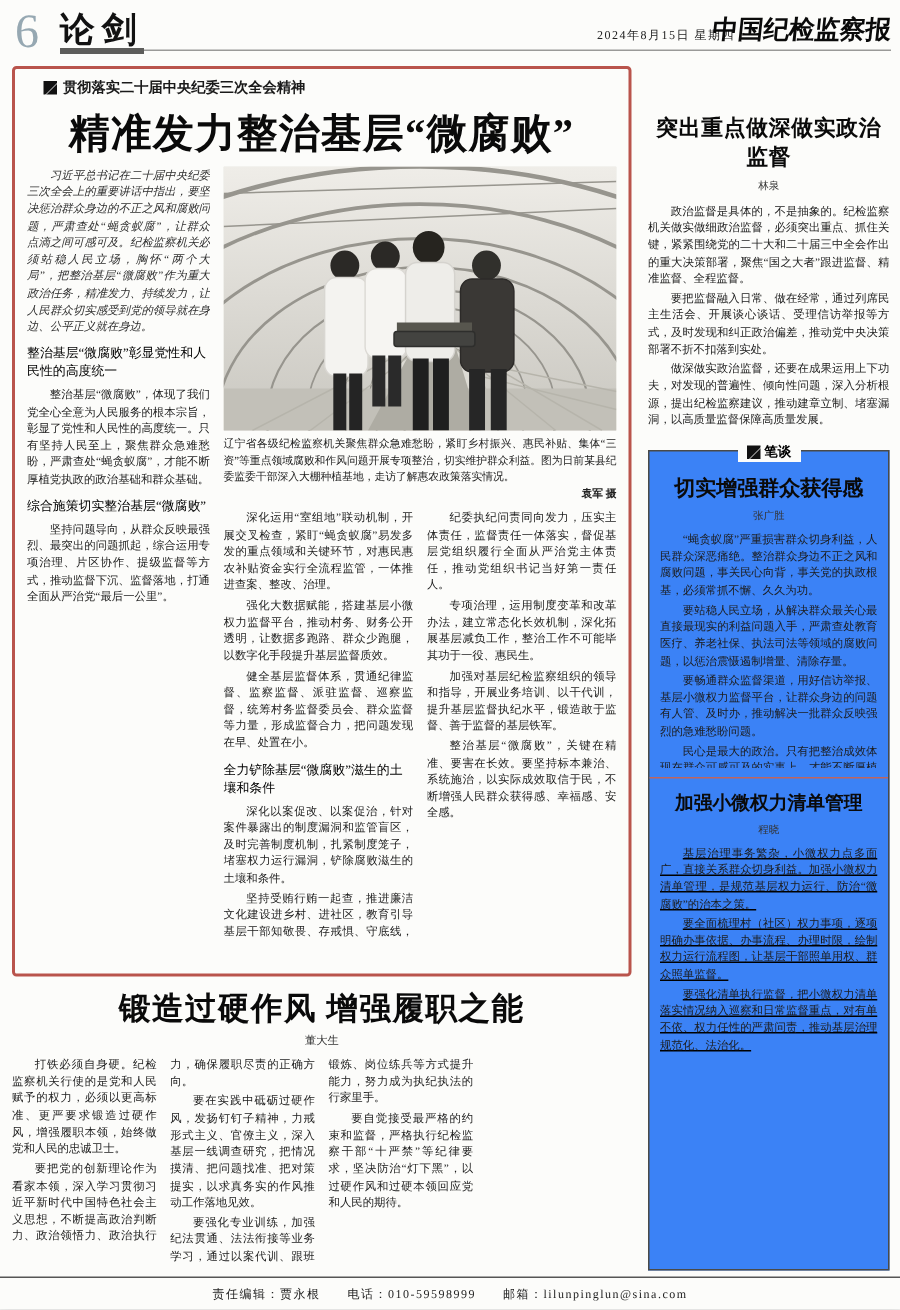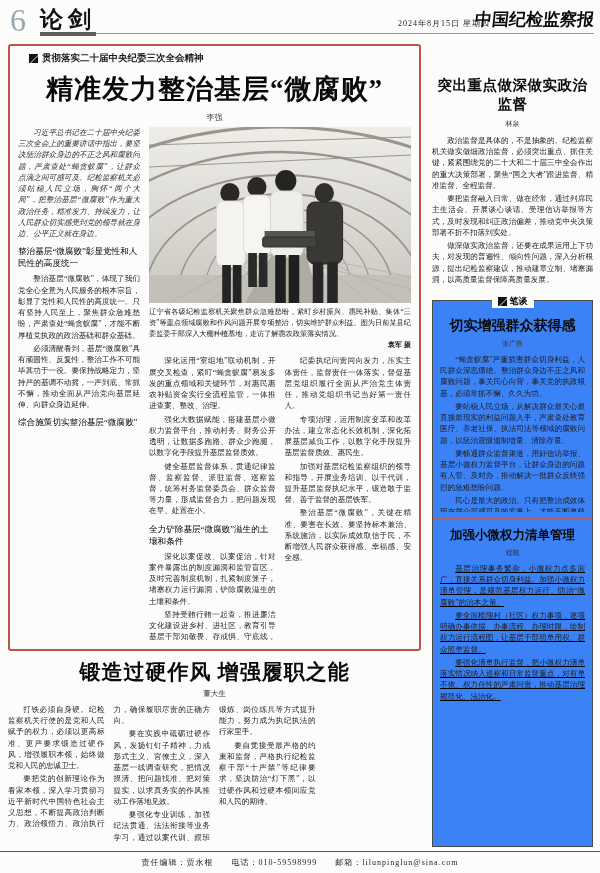--- a/index.html
+++ b/index.html
@@ -72,34 +72,35 @@
     </div>
     <div class="masthead">中国纪检监察报</div>
   </div>
 
   <div class="main-box">
     <div class="kicker">
       <span class="ic"></span>
       <span>贯彻落实二十届中央纪委三次全会精神</span>
     </div>
     <div class="m-title">精准发力整治基层“微腐败”</div>
-    <div class="m-byline">李强</div>
 
     <div class="m-content">
 
       <div class="col1">
         <div class="lead">
             <p class="para">习近平总书记在二十届中央纪委三次全会上的重要讲话中指出，要坚决惩治群众身边的不正之风和腐败问题，严肃查处“蝇贪蚁腐”，让群众点滴之间可感可及。纪检监察机关必须站稳人民立场，胸怀“两个大局”，把整治基层“微腐败”作为重大政治任务，精准发力、持续发力，让人民群众切实感受到党的领导就在身边、公平正义就在身边。</p>
           </div>
         <div class="subhead">整治基层“微腐败”彰显党性和人民性的高度统一</div>
         <div>
             <p class="para">整治基层“微腐败”，体现了我们党全心全意为人民服务的根本宗旨，彰显了党性和人民性的高度统一。只有坚持人民至上，聚焦群众急难愁盼，严肃查处“蝇贪蚁腐”，才能不断厚植党执政的政治基础和群众基础。</p>
-            <p class="para">必须清醒看到，基层“微腐败”具有顽固性、反复性，整治工作不可能毕其功于一役。要保持战略定力，坚持严的基调不动摇，一严到底、常抓不懈，推动全面从严治党向基层延伸、向群众身边延伸。</p>
           </div>
         <div class="subhead">综合施策切实整治基层“微腐败”</div>
+        <div>
+            <p class="para">坚持问题导向，从群众反映最强烈、最突出的问题抓起，综合运用专项治理、片区协作、提级监督等方式，推动监督下沉、监督落地，打通全面从严治党“最后一公里”。</p>
+          </div>
       </div>
 
       <div class="rightwrap">
         <div class="photo">
           <svg viewBox="0 0 272 176" preserveAspectRatio="none">
             <defs>
               <linearGradient id="g1" x1="0" y1="0" x2="0" y2="1">
                 <stop offset="0" stop-color="#efedе8"></stop>
                 <stop offset="0" stop-color="#efede8"></stop>
                 <stop offset="1" stop-color="#c9c7c0"></stop>
@@ -170,21 +171,21 @@
               </div>
             <div class="subhead">全力铲除基层“微腐败”滋生的土壤和条件</div>
             <div>
                 <p class="para">深化以案促改、以案促治，针对案件暴露出的制度漏洞和监管盲区，及时完善制度机制，扎紧制度笼子，堵塞权力运行漏洞，铲除腐败滋生的土壤和条件。</p>
                 <p class="para">坚持受贿行贿一起查，推进廉洁文化建设进乡村、进社区，教育引导基层干部知敬畏、存戒惧、守底线，营造风清气正的基层政治生态。</p>
               </div>
           </div>
           <div class="col3">
             <div>
                 <p class="para">纪委执纪问责同向发力，压实主体责任，监督责任一体落实，督促基层党组织履行全面从严治党主体责任，推动党组织书记当好第一责任人。</p>
-                <p class="para">专项治理，运用制度变革和改革办法，建立常态化长效机制，深化拓展基层减负工作，以数字化手段提升基层监督质效、惠民生。</p>
+                <p class="para">专项治理，运用制度变革和改革办法，建立常态化长效机制，深化拓展基层减负工作，整治工作不可能毕其功于一役、惠民生。</p>
                 <p class="para">加强对基层纪检监察组织的领导和指导，开展业务培训、以干代训，提升基层监督执纪水平，锻造敢于监督、善于监督的基层铁军。</p>
                 <p class="para">整治基层“微腐败”，关键在精准、要害在长效。要坚持标本兼治、系统施治，以实际成效取信于民，不断增强人民群众获得感、幸福感、安全感。</p>
               </div>
           </div>
         </div>
       </div>
     </div>
   </div>
 
   <div class="bottom-art">

